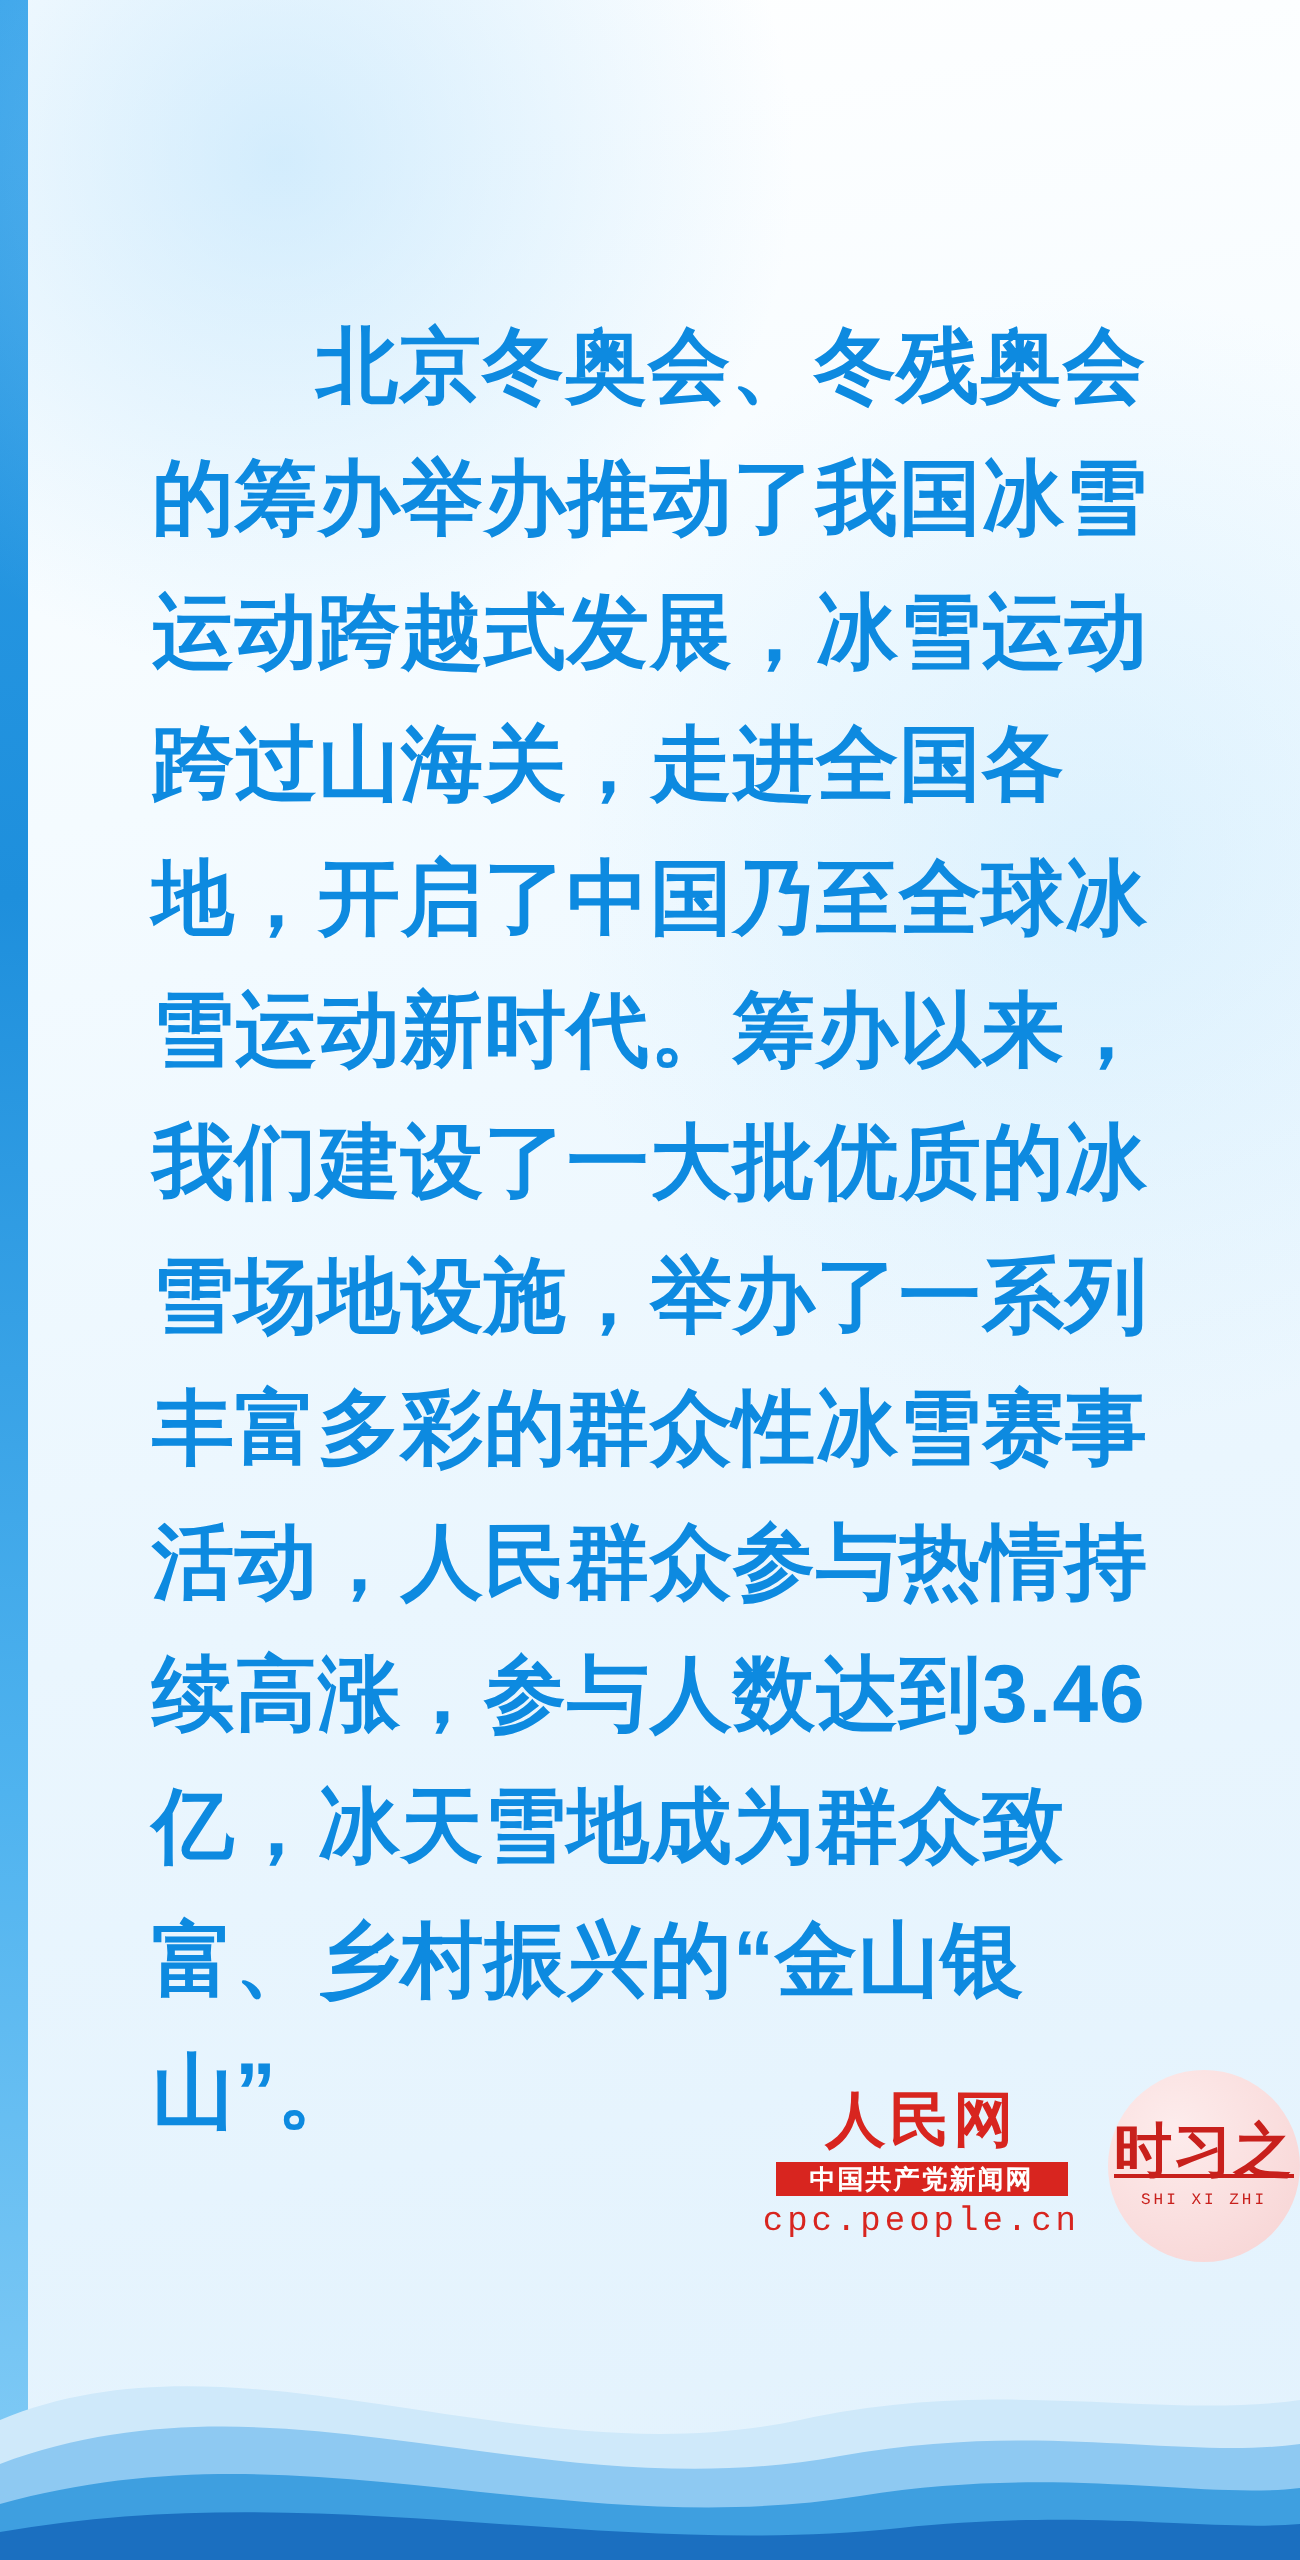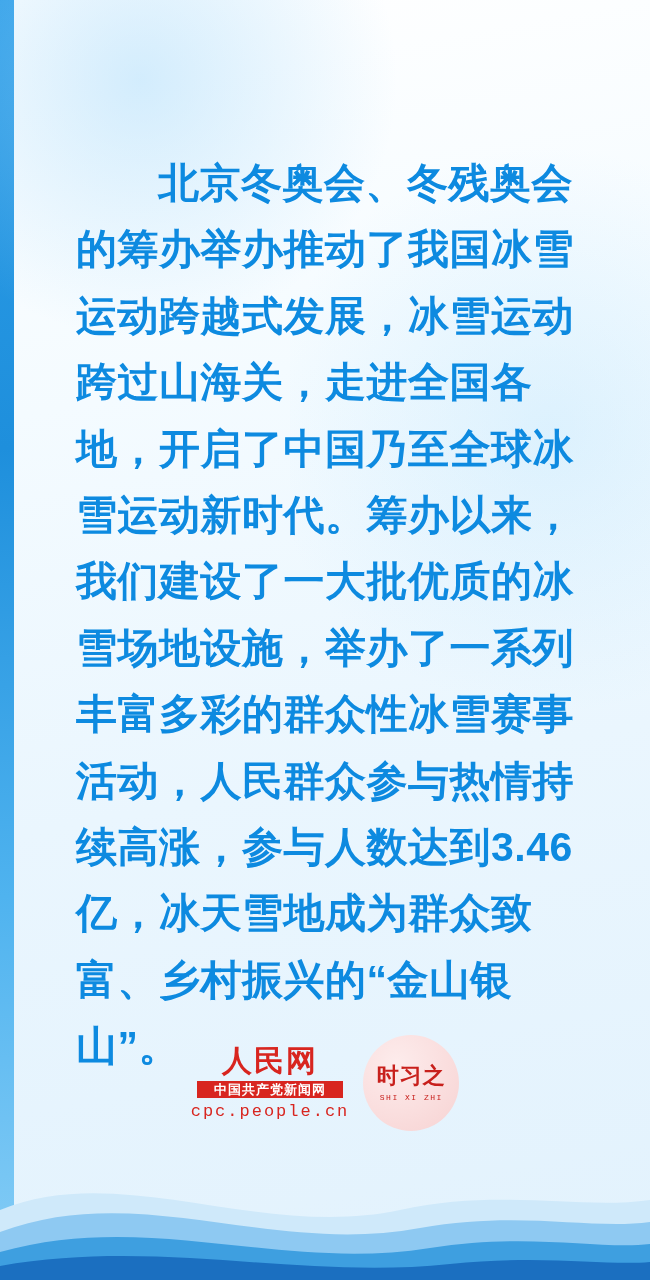--- a/index.html
+++ b/index.html
@@ -80,21 +80,21 @@
   }
 
   
   .logo-row {
     position: absolute;
     left: 0;
     top: 1035px;
     width: 650px;
     display: flex;
     align-items: center;
-    justify-content: center;
+    justify-content: flex-end;
     gap: 14px;
   }
 
   .people-logo {
     display: flex;
     flex-direction: column;
     align-items: center;
     line-height: 1;
   }
   .people-logo .cn {
@@ -126,24 +126,25 @@
     height: 96px;
     border-radius: 50%;
     background: radial-gradient(circle at 35% 30%, #fdecec 0%, #fadede 55%, #f6d2d2 100%);
     display: flex;
     flex-direction: column;
     align-items: center;
     justify-content: center;
   }
   .shixizhi .big {
     color: #c8201c;
-    font-size: 22px;
+    font-size: 29px;
     font-weight: bold;
     letter-spacing: 1px;
     line-height: 1.05;
+    text-decoration: underline;
   }
   .shixizhi .pinyin {
     margin-top: 5px;
     color: #c8201c;
     font-size: 8px;
     letter-spacing: 1.5px;
     font-family: "Liberation Mono", monospace;
   }
 
   

